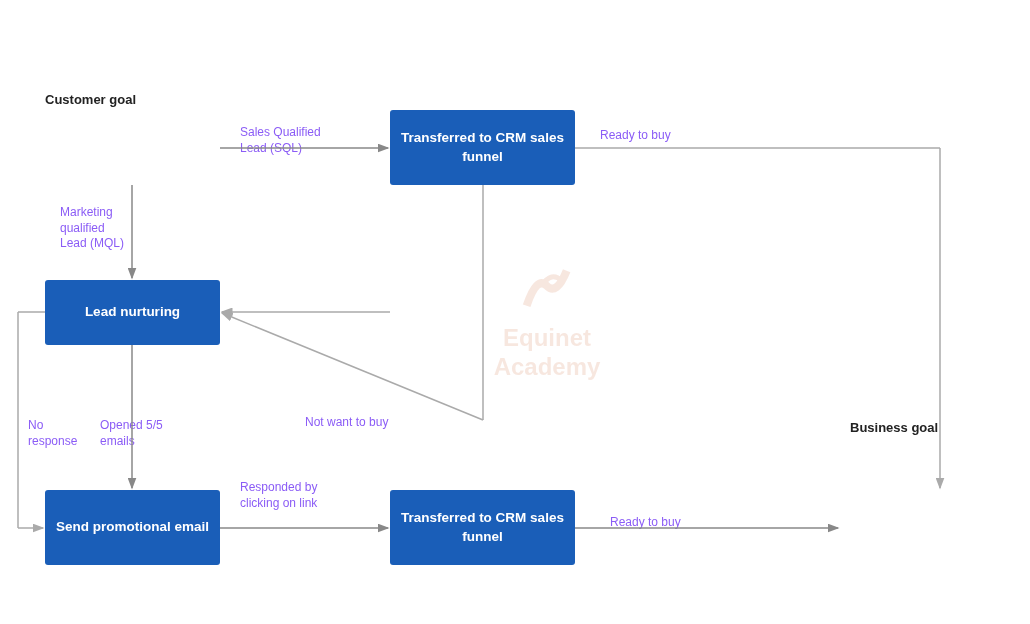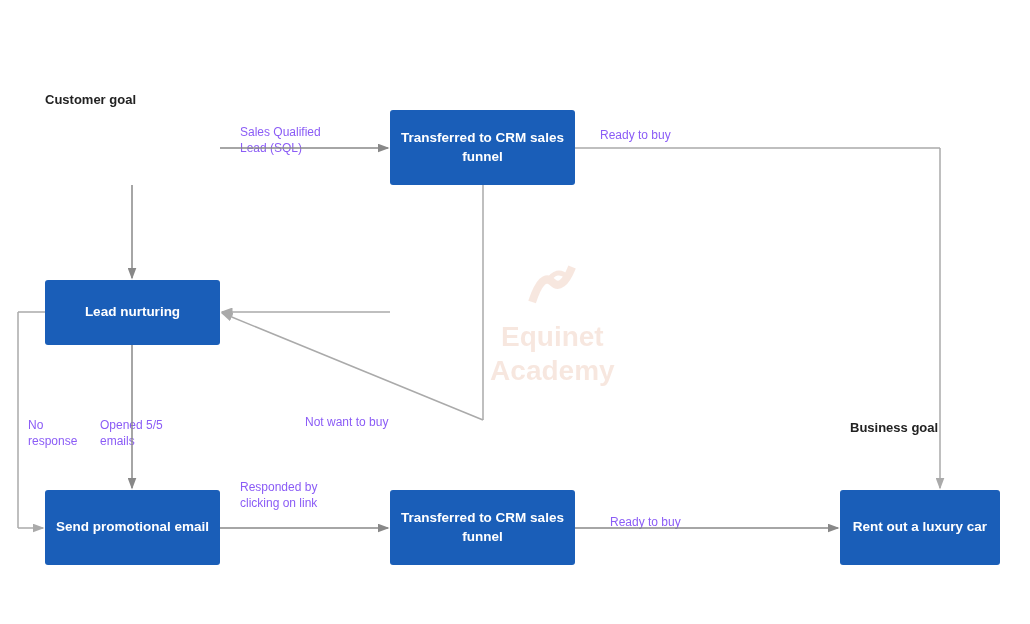--- a/index.html
+++ b/index.html
@@ -79,21 +79,21 @@
       pointer-events: none;
     }
 
     .watermark-logo {
       width: 60px;
       height: 50px;
       margin: 0 auto 4px;
     }
 
     .watermark-text {
-      font-size: 28px;
+      font-size: 24px;
       font-weight: bold;
       color: #c04000;
       line-height: 1.2;
     }
 
     
     .section-label {
       position: absolute;
       font-size: 13px;
       font-weight: bold;
@@ -130,24 +130,24 @@
 
 
   <div class="box" style="left:390px; top:110px; width:185px; height:75px;">Transferred to CRM sales funnel</div>
 
   <div class="box" style="left:45px; top:490px; width:175px; height:75px;">Send promotional email</div>
 
   <div class="box" style="left:45px; top:280px; width:175px; height:65px;">Lead nurturing</div>
 
   <div class="box" style="left:390px; top:490px; width:185px; height:75px;">Transferred to CRM sales funnel</div>
 
-  <div class="box" style="left:840px; top:490px; width:160px; height:75px;">Rent out a luxury car</div>
 
   <div class="arrow-label" style="left:240px; top:125px;">Sales Qualified<br>Lead (SQL)</div>
 
+  <div class="arrow-label" style="left:60px; top:205px;">Marketing<br>qualified<br>Lead (MQL)</div>
 
   <div class="arrow-label" style="left:600px; top:128px;">Ready to buy</div>
 
   <div class="arrow-label" style="left:305px; top:415px;">Not want to buy</div>
 
   <div class="arrow-label" style="left:28px; top:418px;">No<br>response</div>
 
   <div class="arrow-label" style="left:100px; top:418px;">Opened 5/5<br>emails</div>
 
   <div class="arrow-label" style="left:240px; top:480px;">Responded by<br>clicking on link</div>

